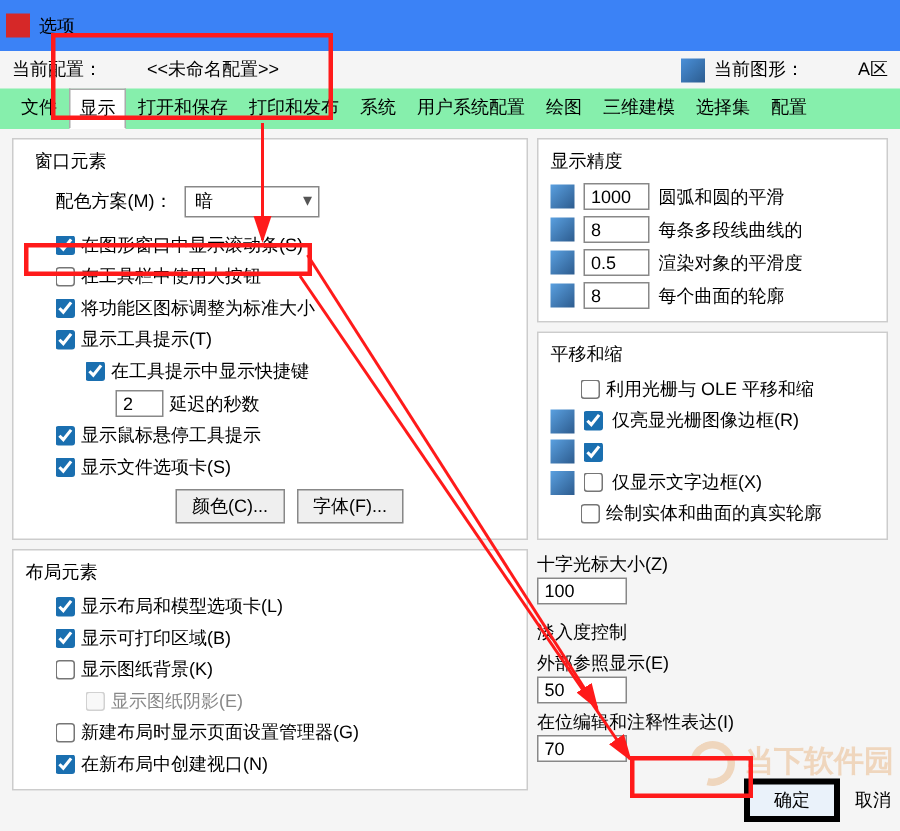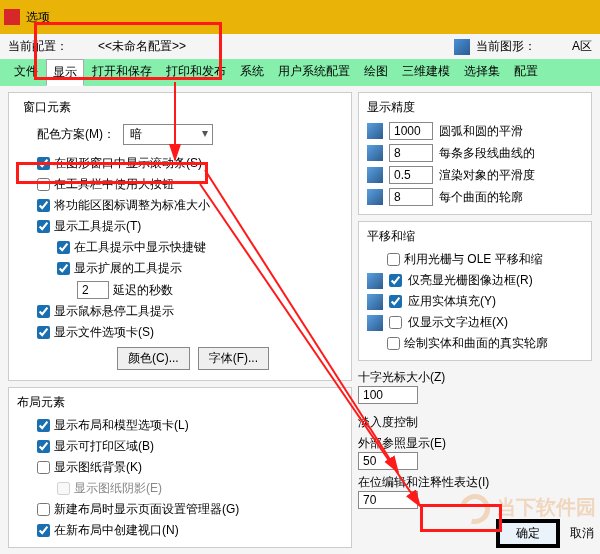--- a/index.html
+++ b/index.html
@@ -1,17 +1,17 @@
 <!DOCTYPE html>
 <html><head>
 <meta charset="utf-8">
 <style>
 * { box-sizing: border-box; margin: 0; padding: 0; font-family: "Microsoft YaHei", SimSun, sans-serif; }
 body { width: 600px; height: 554px; background: #f5f5f5; font-size: 12px; color: #000; overflow: hidden; position: relative; }
-.titlebar { height: 24px; display: flex; align-items: center; padding: 17px 4px; gap: 6px; background: #eab308; }
+.titlebar { height: 24px; display: flex; align-items: center; padding: 17px 4px; gap: 6px; background: #3b82f6; }
 .titlebar .aicon { width: 16px; height: 16px; background: #d62828; }
 .config-line { display: flex; align-items: center; padding: 4px 8px; background: #f5f5f5; }
 .config-line .left { flex: 0 0 auto; }
 .config-line .mid { flex: 1; }
 .config-line .prof { white-space: nowrap; }
 .config-right { display: flex; align-items: center; gap: 6px; }
 .dwg-icon { width:16px; height:16px; background: linear-gradient(135deg,#4a90d9,#2c5c8f); display:inline-block; }
 .tabs { display: flex; gap: 2px; padding: 0 8px; background: #86efac; }
 .tab { padding: 4px 6px; cursor: pointer; white-space: nowrap; }
 .tab.active { background: #fff; border: 1px solid #aaa; border-bottom: 1px solid #fff; position: relative; z-index: 2; }
@@ -104,24 +104,20 @@
         <span>将功能区图标调整为标准大小</span>
       </div>
       <div class="cb-row indent1">
         <input type="checkbox" checked="" style="">
         <span>显示工具提示(T)</span>
       </div>
       <div class="cb-row indent2">
         <input type="checkbox" checked="" style="">
         <span>在工具提示中显示快捷键</span>
       </div>
-      <div class="cb-row indent2">
-        <input type="checkbox" checked="" style="">
-        <span>显示扩展的工具提示</span>
-      </div>
       <div class="cb-row indent3">
         <input type="text" class="numbox" value="2" style="">
         <span>延迟的秒数</span>
       </div>
       <div class="cb-row indent1">
         <input type="checkbox" checked="" style="">
         <span>显示鼠标悬停工具提示</span>
       </div>
       <div class="cb-row indent1">
         <input type="checkbox" checked="" style="">
@@ -194,21 +190,20 @@
           <span>利用光栅与 OLE 平移和缩</span>
         </div>
       <div class="precision-row">
           <span class="picon"></span>
           <input type="checkbox" checked="" style="">
           <span>仅亮显光栅图像边框(R)</span>
         </div>
       <div class="precision-row">
           <span class="picon"></span>
           <input type="checkbox" checked="" style="">
-          <span>应用实体填充(Y)</span>
         </div>
       <div class="precision-row">
           <span class="picon"></span>
           <input type="checkbox" style="">
           <span>仅显示文字边框(X)</span>
         </div>
       <div class="cb-row indent1">
           <input type="checkbox" style="">
           <span>绘制实体和曲面的真实轮廓</span>
         </div>

